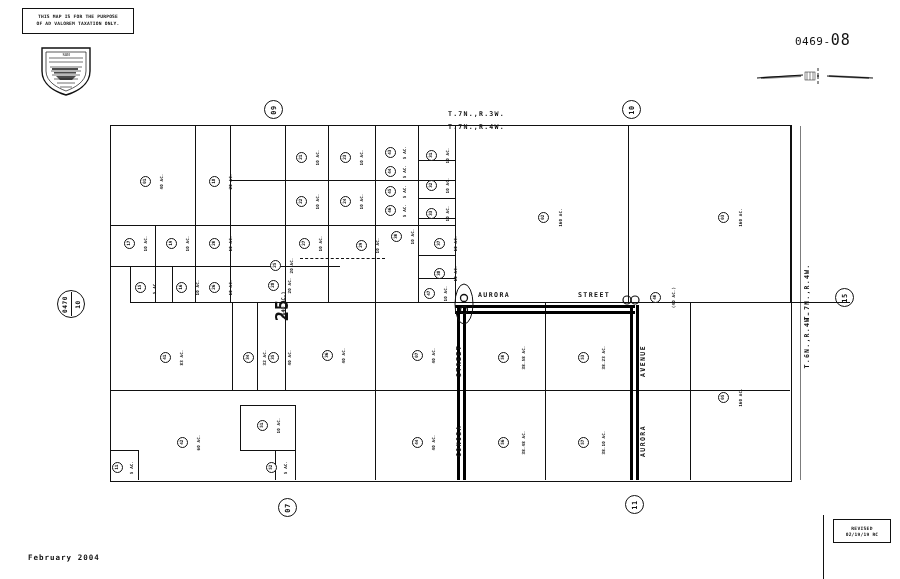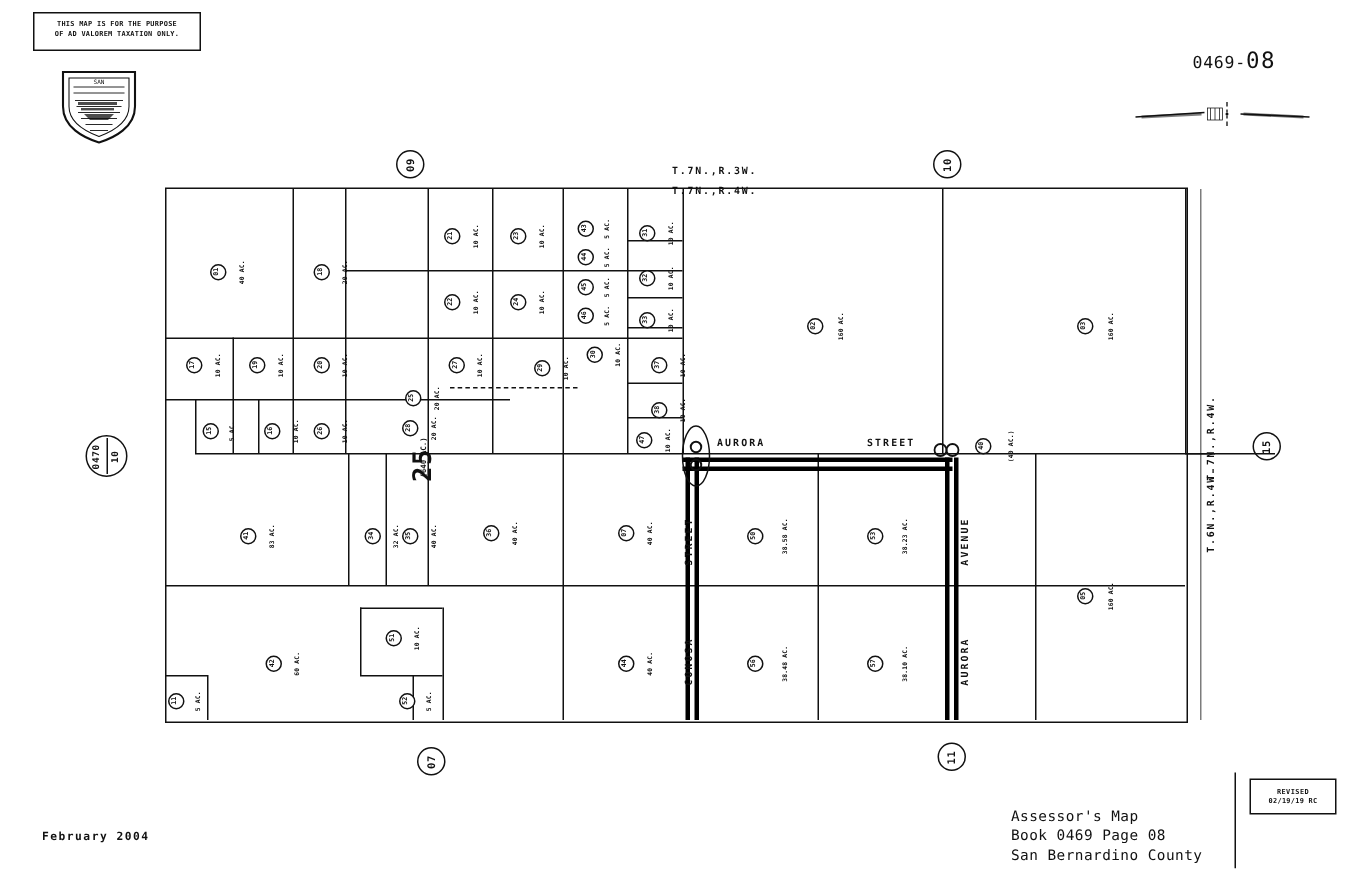--- a/index.html
+++ b/index.html
@@ -535,24 +535,19 @@
           <span class="rot90">57</span>
         </div>
         <div class="pac">38.10 AC.</div>
       </div>
     </div>
 
   <div class="abs footer-date">February 2004</div>
 
   <div class="abs footer-rule"></div>
 
-  <div class="abs footer-title">
-    <div>Assessor's Map</div>
-    <div>Book 0469 Page 08</div>
-    <div>San Bernardino County</div>
-  </div>
 
   <div class="abs rev-box">
     <div class="t1">REVISED</div>
     <div class="t2">02/19/19 RC</div>
   </div>
 
 </div>
 
 </body></html>

